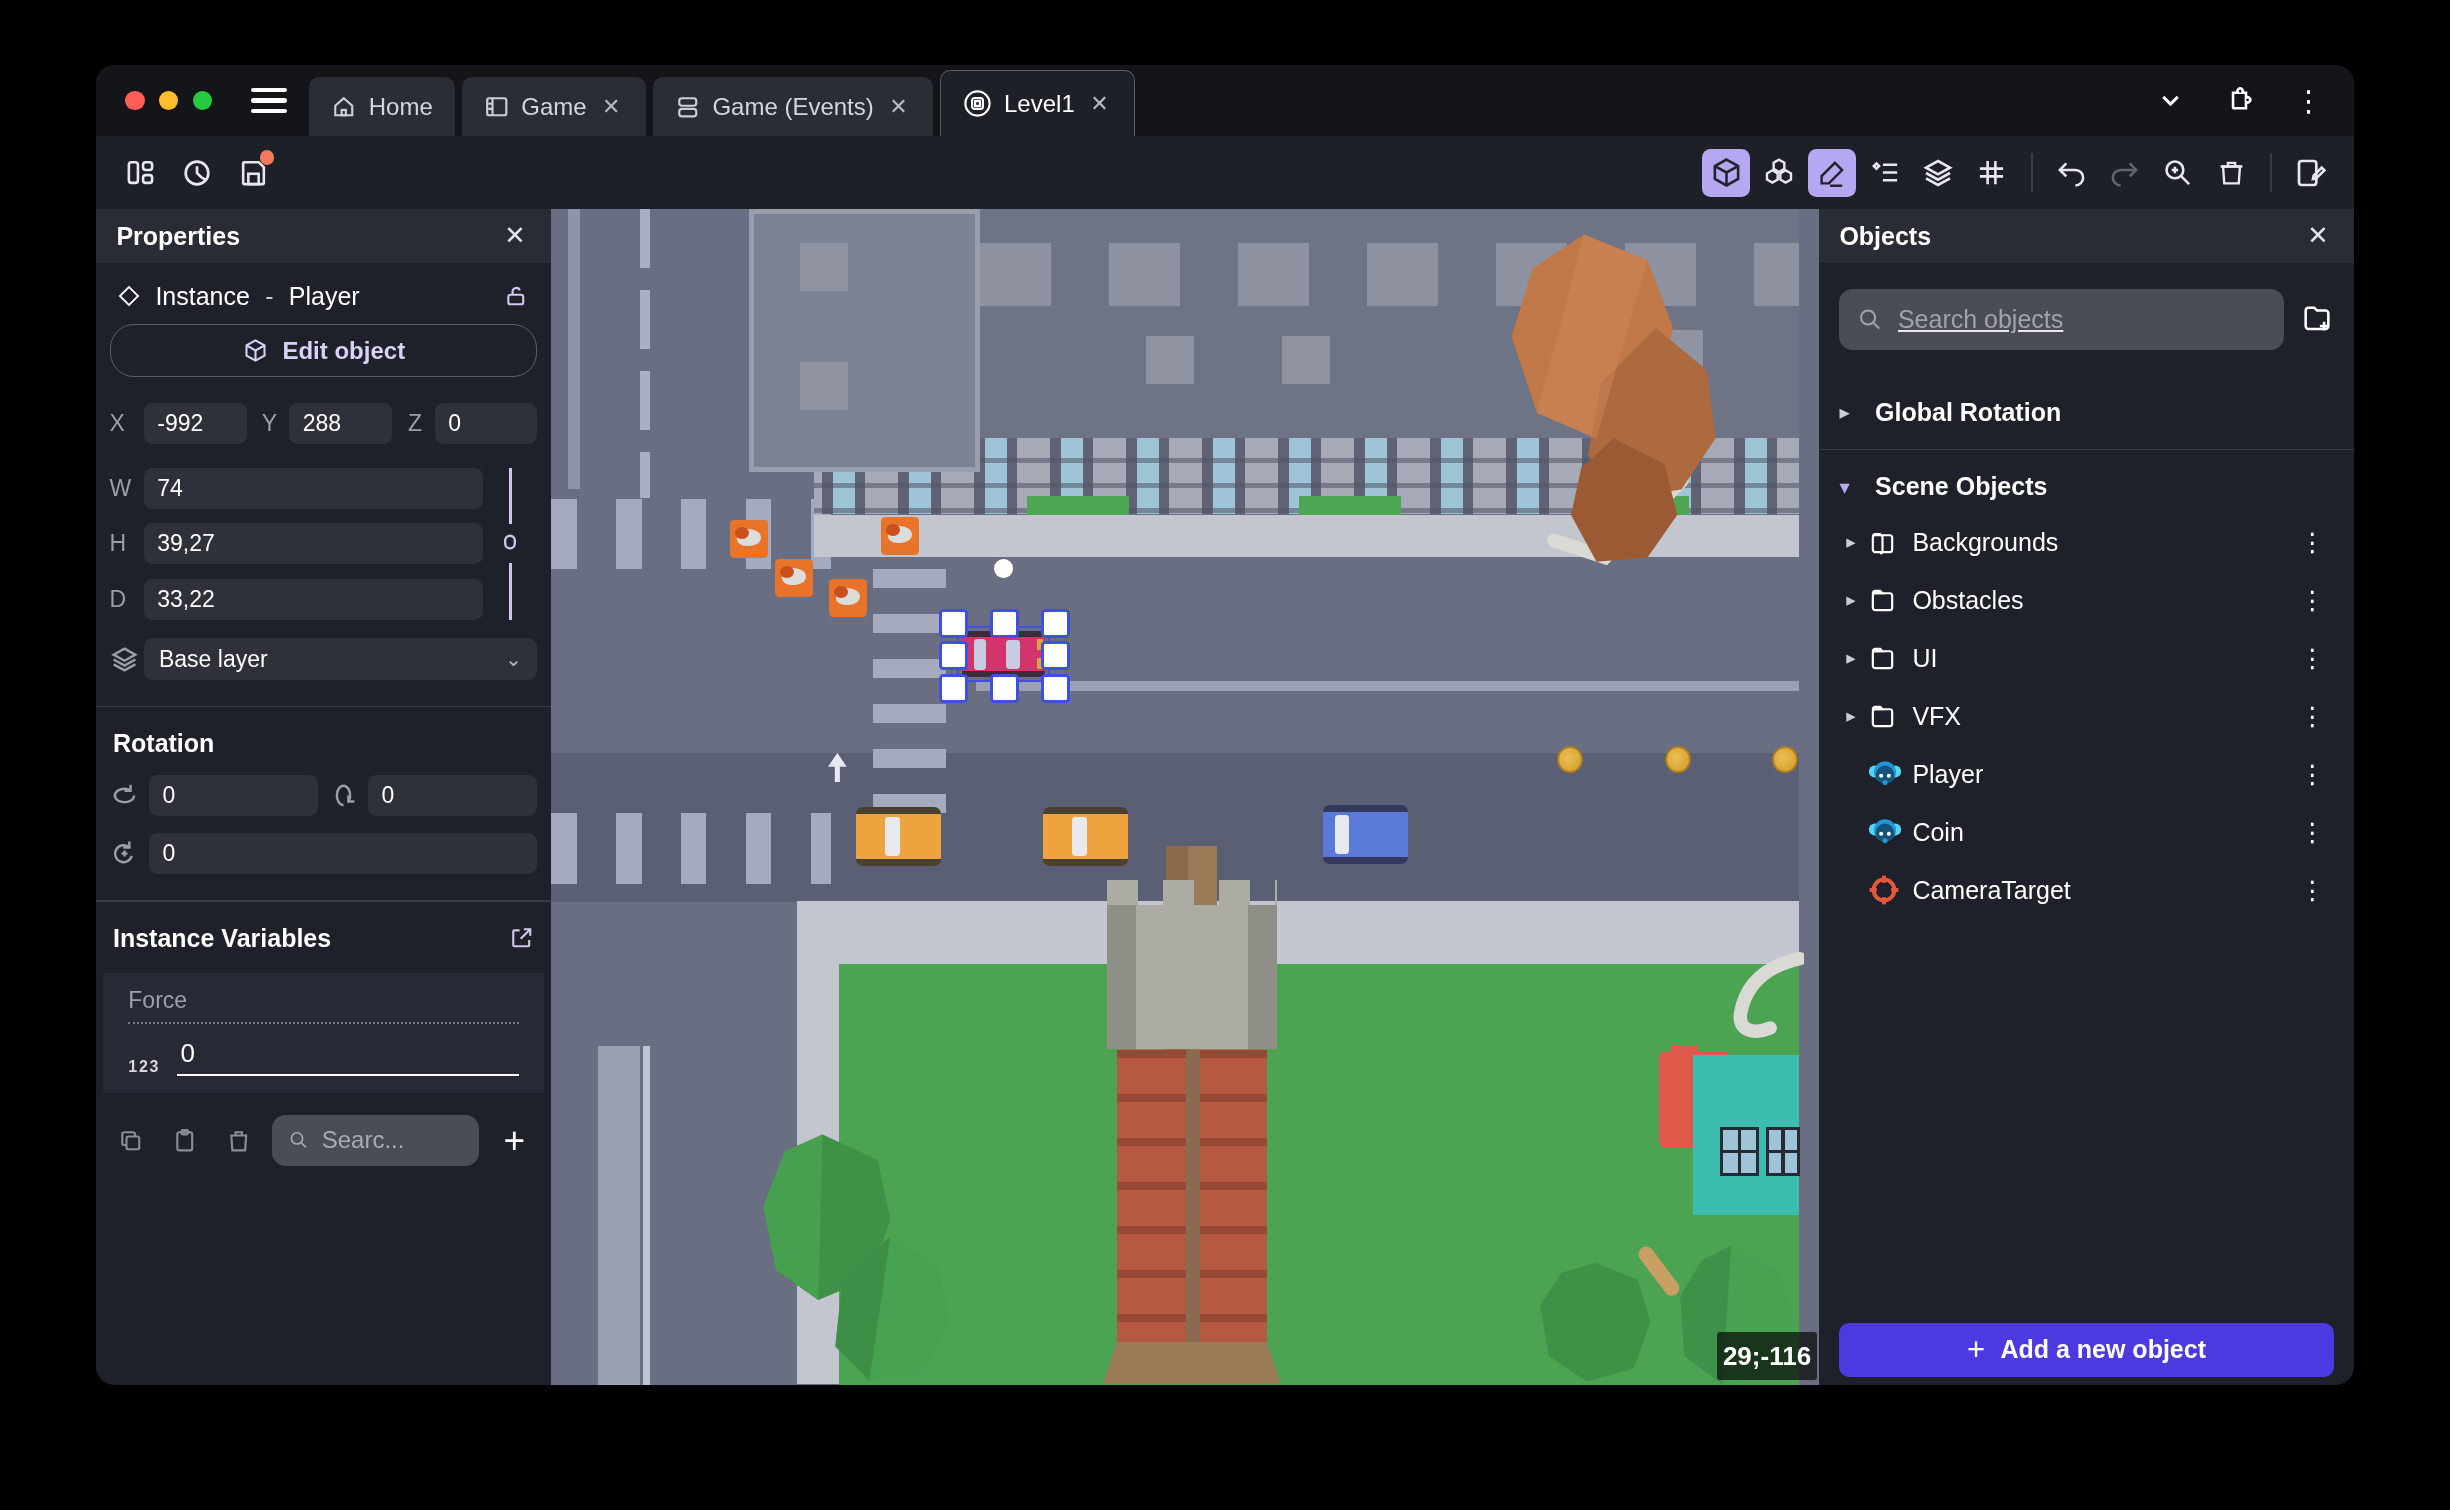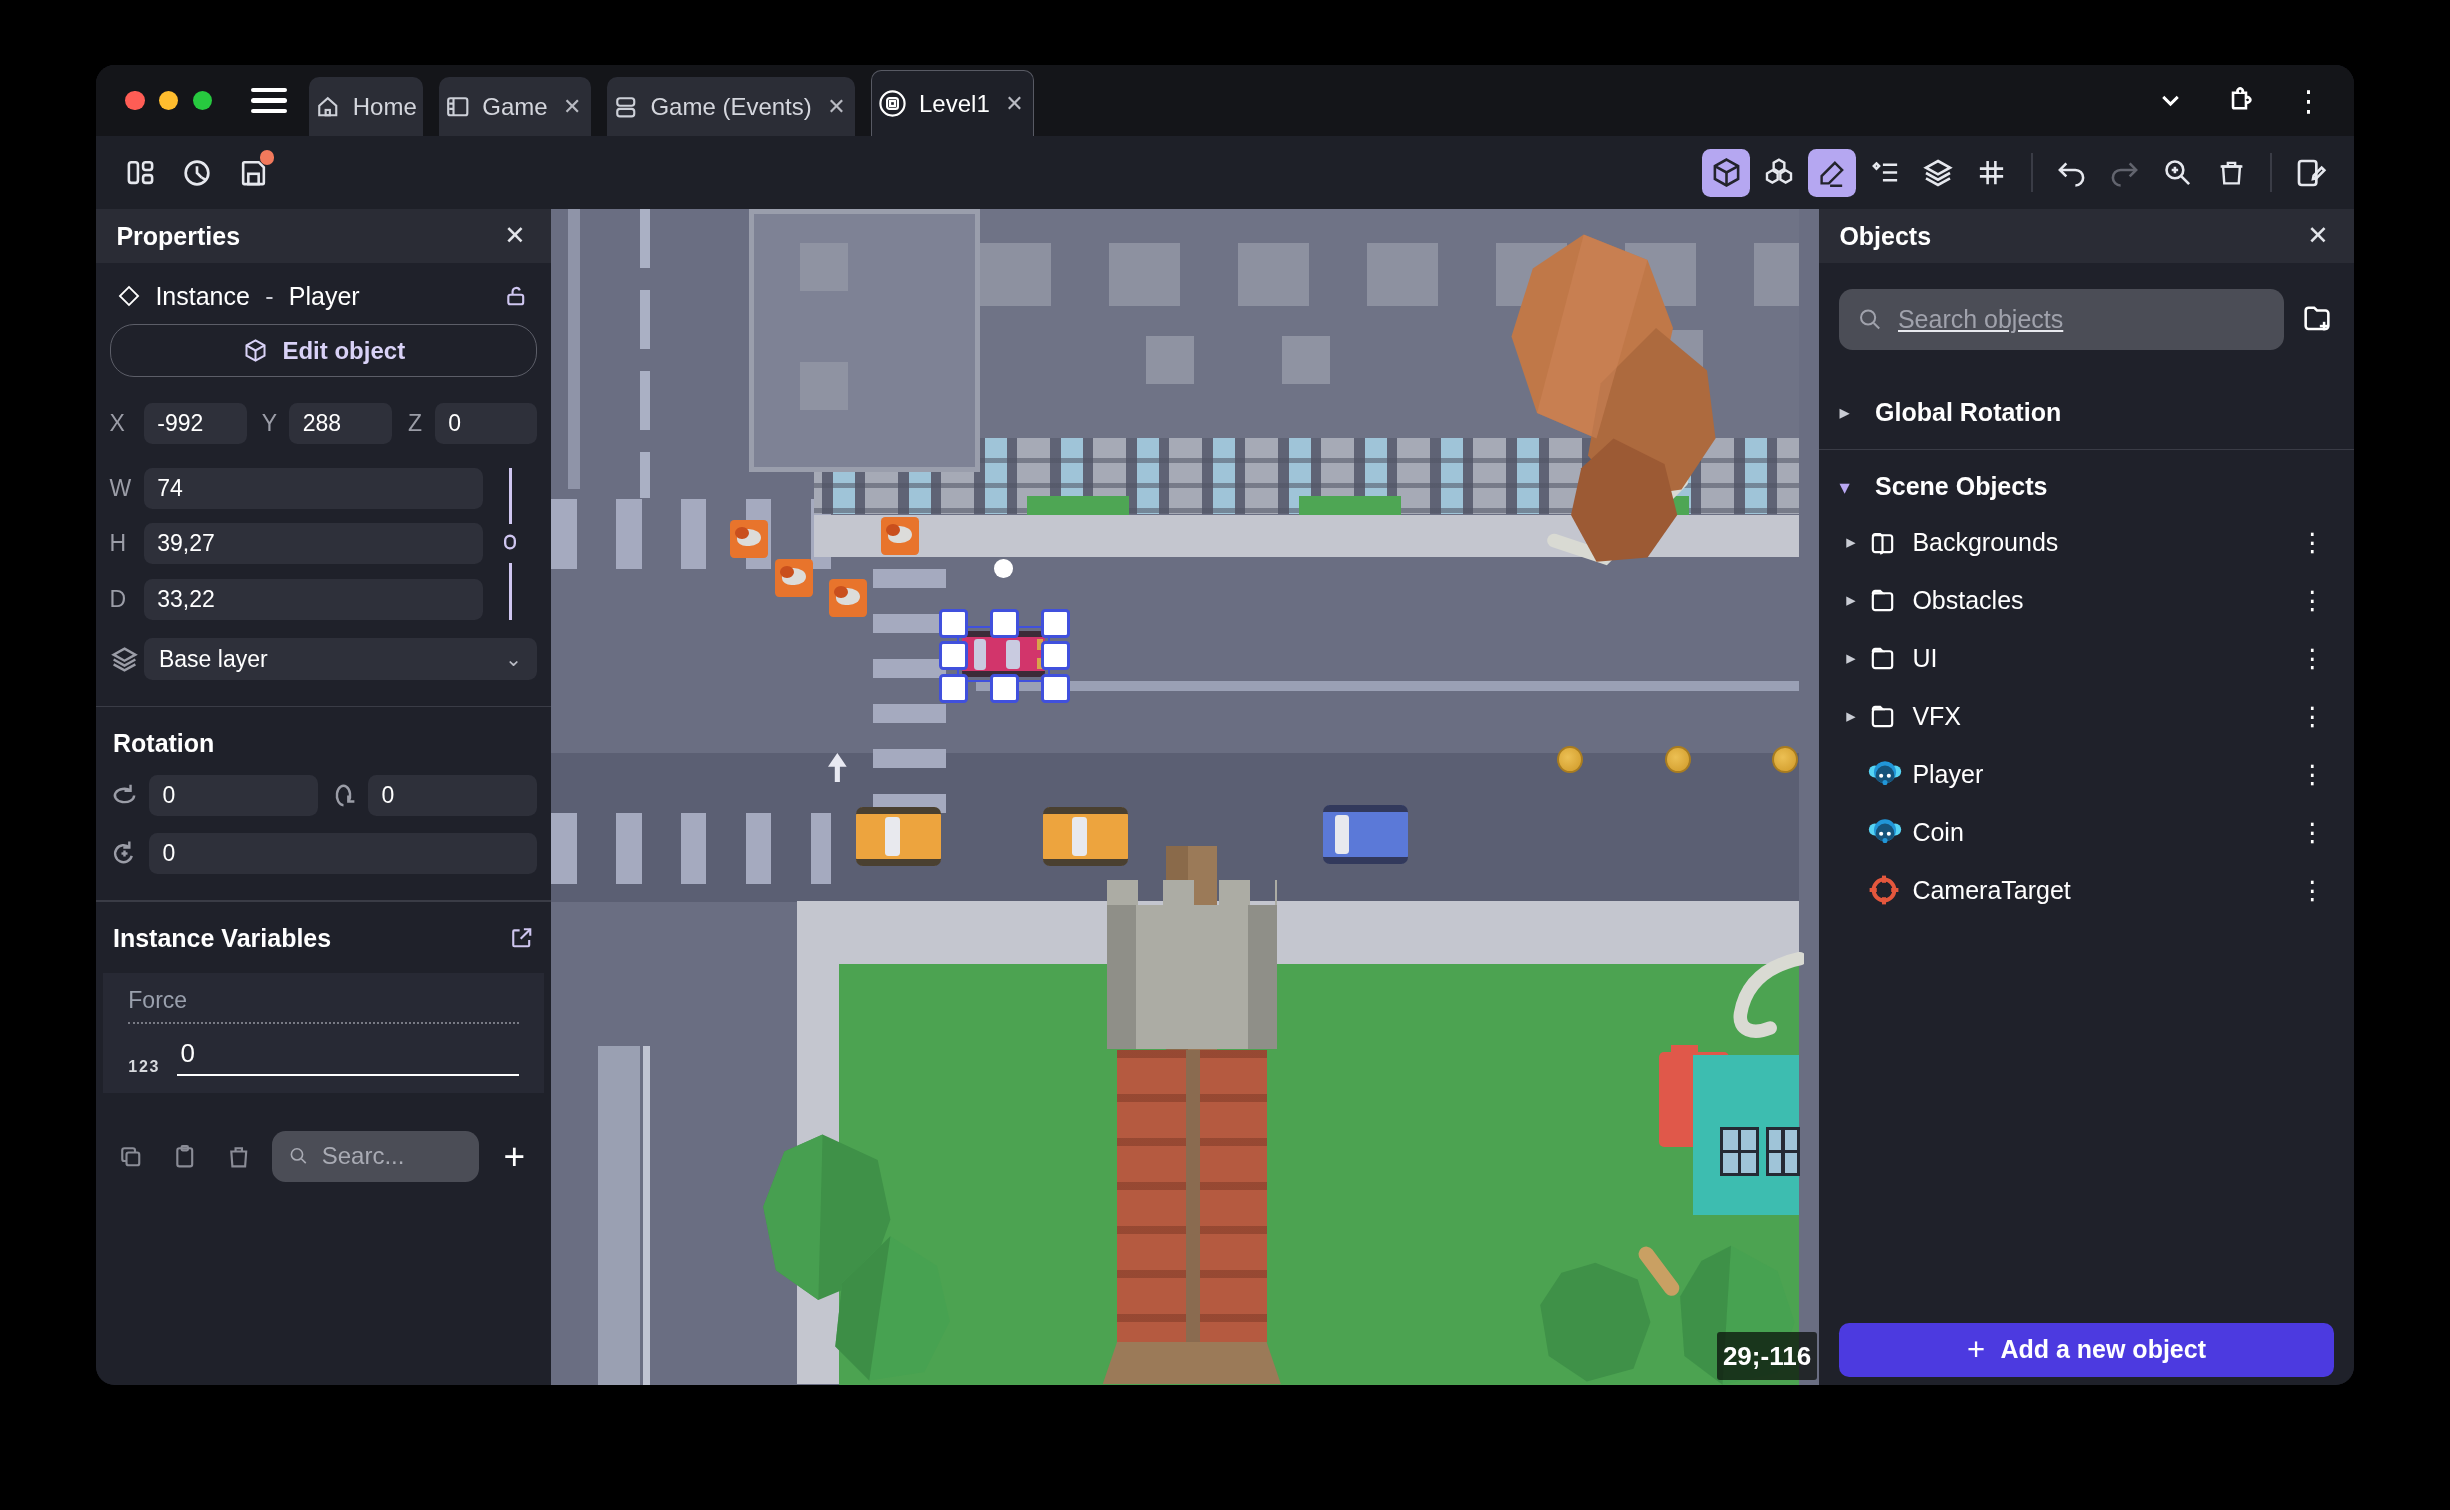--- a/index.html
+++ b/index.html
@@ -6,22 +6,22 @@
     font-family:"Liberation Sans","DejaVu Sans",sans-serif;-webkit-font-smoothing:antialiased;}
   .window{position:absolute;left:96px;top:65px;width:2258px;height:1320px;background:#1d1f27;
     border-radius:18.7px;overflow:hidden;box-shadow:0 17px 51px rgba(0,0,0,.8);}
   
   .titlebar{height:71px;background:#141519;display:flex;align-items:flex-end;position:relative;}
   .traffic{display:flex;gap:14.4px;align-self:center;margin:0 0 0 29px;}
   .tl-dot{width:19.5px;height:19.5px;border-radius:50%;}
   .hamburger{align-self:center;margin-left:39px;width:36px;height:25.5px;display:flex;flex-direction:column;justify-content:space-between;cursor:pointer;}
   .hamburger span{display:block;height:4.2px;border-radius:2.5px;background:#fff;}
   .tabs{display:flex;align-items:flex-end;margin-left:22px;}
-  .tab{display:flex;align-items:center;gap:12px;padding:0 6px;height:59px;background:#2b2d36;
-    border-radius:10.2px 10.2px 0 0;margin-right:16px;color:#d4d6dd;font-size:24px;}
+  .tab{display:flex;align-items:center;gap:12px;padding:0 22px;height:59px;background:#2b2d36;
+    border-radius:10.2px 10.2px 0 0;margin-right:7px;color:#d4d6dd;font-size:24px;}
   .tab.active{height:65px;background:#1e2028;border:1.7px solid #585a64;border-bottom:none;color:#fff;}
   .tab .tab-close{font-size:22px;color:#b8bac2;padding:1.7px 3.4px;}
   .tab svg{flex:0 0 auto;}
   .titlebar-right{position:absolute;right:31px;top:0;height:71px;display:flex;align-items:center;gap:39px;color:#fff;}
   
   .toolbar{height:73px;background:#1e2028;position:relative;}
   .tb-left{position:absolute;left:20.4px;top:0;height:73px;display:flex;align-items:center;gap:8.5px;}
   .icon-btn{width:48px;height:48px;border-radius:8.5px;display:flex;align-items:center;justify-content:center;color:#e6e8ee;position:relative;}
   .icon-btn.active-tool{background:#b5a7f1;color:#23242c;}
   .icon-btn.dim{color:#62646e;}
@@ -57,21 +57,21 @@
   .select{background:#2e303a;border-radius:8.5px;height:42px;color:#fff;font-size:23px;display:flex;align-items:center;justify-content:space-between;padding:0 15.3px;flex:1;}
   .select .chev{color:#b9bbc4;font-size:20.4px;}
   .hr{height:1.7px;background:#3a3c46;margin:25.5px -13.6px 0;}
   .section-title{margin-top:22px;color:#fff;font-size:25px;font-weight:700;padding:0 3.4px;display:flex;align-items:center;justify-content:space-between;}
   .rot-row{margin-top:17px;display:flex;align-items:center;gap:10.2px;color:#9b9da7;}
   .var-block{margin:20.4px -6.8px 0;background:#272934;padding:13.6px 25.5px 17px;}
   .var-name{color:#9aa0ad;font-size:23px;padding-bottom:8.5px;border-bottom:2.5px dotted #787a84;}
   .var-val-row{display:flex;align-items:flex-end;gap:17px;margin-top:13.6px;}
   .var-type{color:#d8dade;font-size:16px;font-weight:700;letter-spacing:1.7px;}
   .var-value{color:#fff;font-size:26px;border-bottom:2.5px solid #fff;flex:1;padding:0 3.4px 5.1px;}
-  .var-actions{margin-top:38px;display:flex;align-items:center;gap:12px;color:#8a8c96;}
+  .var-actions{margin-top:22px;display:flex;align-items:center;gap:12px;color:#8a8c96;}
   .var-actions .sm{width:42px;height:42px;display:flex;align-items:center;justify-content:center;}
   .mini-search{flex:1;height:51px;background:#4b4d56;border-radius:13.6px;display:flex;align-items:center;gap:12px;padding:0 17px;}
   .mini-search input{background:transparent;border:none;outline:none;color:#e8e9ee;font-size:24px;width:100%;font-family:inherit;}
   .mini-search input::placeholder{color:#a9abb4;}
   .plus-btn{color:#fff;font-size:37px;font-weight:400;width:46px;text-align:center;line-height:1;}
   
   aside.objects{width:535px;background:#1f212a;flex:0 0 auto;display:flex;flex-direction:column;}
   .obj-body{padding:0 20.4px;flex:1;display:flex;flex-direction:column;}
   .obj-search-row{margin-top:25.5px;display:flex;align-items:center;gap:15.3px;}
   .obj-search{flex:1;height:61px;background:#4b4d56;border-radius:13.6px;display:flex;align-items:center;gap:13.6px;padding:0 18.7px;}

